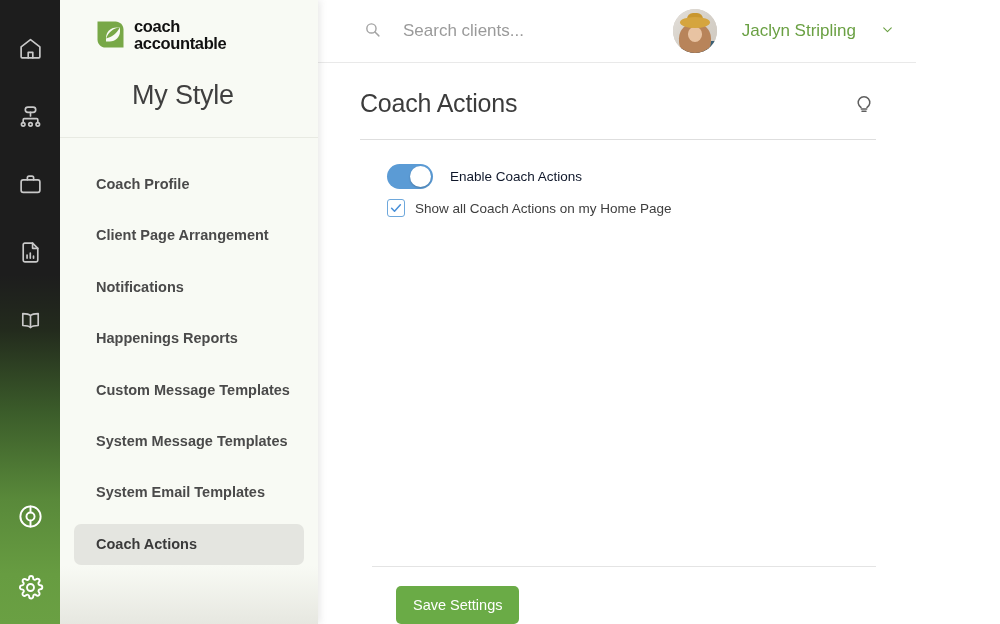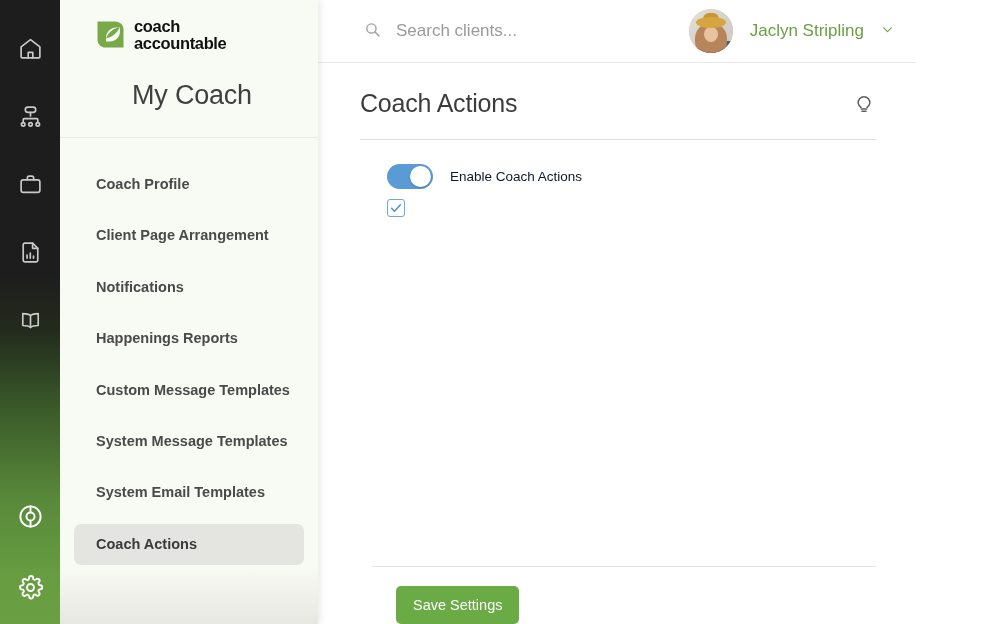--- a/index.html
+++ b/index.html
@@ -66,24 +66,24 @@
 
   
   .main {
     flex: 1 1 auto; height: 624px; background: #ffffff;
     display: flex; flex-direction: column; position: relative;
   }
   .topbar {
     height: 63px; flex: 0 0 63px; border-bottom: 1px solid #e9e9e9;
     display: flex; align-items: center; padding: 0 22px 0 46px;
   }
-  .search { display: flex; align-items: center; gap: 15px; cursor: text; }
+  .search { display: flex; align-items: center; gap: 22px; cursor: text; }
   .search-ph { font-size: 17px; color: #9a9a9a; }
   .topbar-spacer { flex: 1 1 auto; }
-  .user { display: flex; align-items: center; gap: 17px; cursor: pointer; }
+  .user { display: flex; align-items: center; gap: 25px; cursor: pointer; }
   .avatar {
     width: 44px; height: 44px; border-radius: 50%; overflow: hidden;
     position: relative; background: #cfc9c2; flex: 0 0 44px;
   }
   .av-wall { position: absolute; inset: 0;
     background: linear-gradient(135deg,#e4e0db 0%,#d6d1c9 48%,#cfc8bf 100%); }
   .av-hair { position: absolute; left: 6px; top: 14px; width: 32px; height: 32px;
     background: #b8845a; border-radius: 48% 48% 42% 42%; }
   .av-face { position: absolute; left: 15px; top: 18px; width: 14px; height: 15px;
     background: #e8c3a2; border-radius: 50% 50% 55% 55%; }
@@ -219,21 +219,21 @@
             <path d="M1.5 1.5h18c4.5 0 8 3.6 8 8.1v17.9h-18c-4.5 0-8-3.6-8-8.1z" fill="#78a847"></path>
             <path d="M20.5 7.5c-6 0-10.5 4.4-10.5 10.3v3.7h3.6c6 0 10.4-4.4 10.4-10.3V7.5z" fill="#f8faf4"></path>
             <path d="M23.9 7.6C17.5 8 12 12.6 10.2 18.5c5.6-1.1 10.5-5.1 13.7-10.9z" fill="#78a847"></path>
           </svg>
         </span>
         <span class="logo-text">
           <div>coach</div>
           <div>accountable</div>
         </span>
       </div>
-      <div class="my-style">My Coach</div>
+      <div class="my-style">My Style</div>
     </div>
 
     <div class="nav">
       <div class="nav-item">Coach Profile</div>
       <div class="nav-item">Client Page Arrangement</div>
       <div class="nav-item">Notifications</div>
       <div class="nav-item">Happenings Reports</div>
       <div class="nav-item">Custom Message Templates</div>
       <div class="nav-item">System Message Templates</div>
       <div class="nav-item">System Email Templates</div>
@@ -298,20 +298,21 @@
           </span>
           <span class="row-label">Enable Coach Actions</span>
         </div>
 
         <div class="row">
           <span class="checkbox">
             <svg width="14" height="14" viewBox="0 0 24 24" fill="none" stroke="#4a90d9" stroke-width="2.6" stroke-linecap="round" stroke-linejoin="round">
               <path d="M4.5 12.5 9.5 17.5 19.5 6.5"></path>
             </svg>
           </span>
+          <span class="cb-label">Show all Coach Actions on my Home Page</span>
         </div>
       </div>
 
       <div class="footer">
         <div class="footer-hr"></div>
         <button class="save-btn">Save Settings</button>
       </div>
     </div>
   </div>
 </div>

